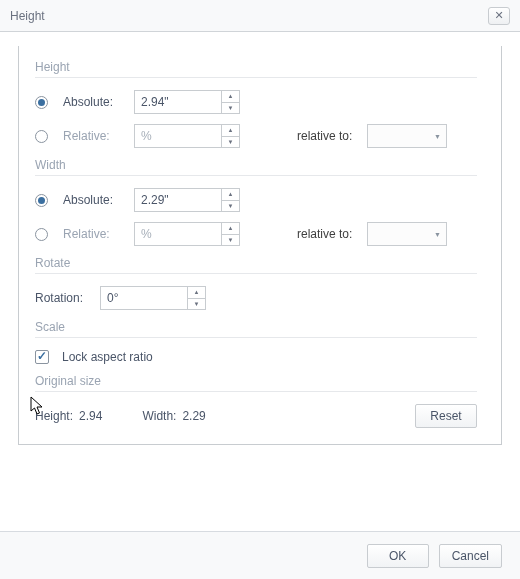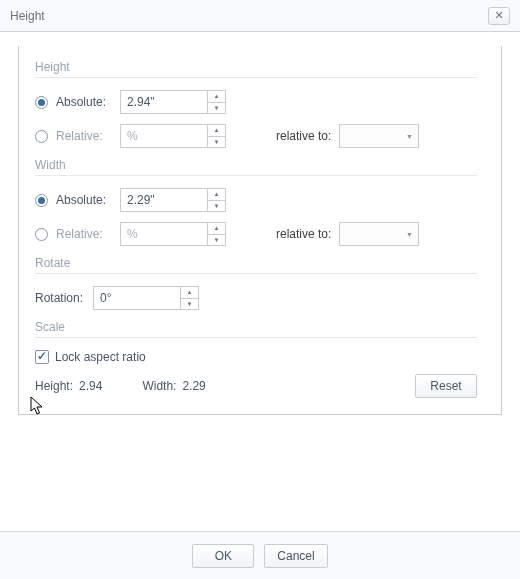--- a/index.html
+++ b/index.html
@@ -79,20 +79,21 @@
     border-bottom: 1px solid #e6e8eb;
     padding-bottom: 3px;
     margin-bottom: 12px;
     margin-top: 8px;
   }
   .section-title.first { margin-top: 0; }
   .row {
     display: flex;
     align-items: center;
     margin-bottom: 10px;
+    gap: 7px;
   }
   .radio {
     width: 13px;
     height: 13px;
     border: 1px solid #8a94a0;
     border-radius: 50%;
     margin-right: 8px;
     display: flex;
     align-items: center;
     justify-content: center;
@@ -206,21 +207,21 @@
     justify-content: center;
   }
   .footer {
     position: absolute;
     left: 0; right: 0; bottom: 0;
     height: 48px;
     border-top: 1px solid #d7dbe0;
     background: #f8f9fa;
     display: flex;
     align-items: center;
-    justify-content: center;
+    justify-content: flex-end;
     padding: 0 18px;
     gap: 10px;
   }
 </style>
 </head>
 <body>
 
 <div class="dialog">
 
   <div class="titlebar">
@@ -309,20 +310,21 @@
         </div>
       </div>
 
       <div class="section-title">Scale</div>
 
       <div class="row">
         <div class="checkbox checked"></div>
         <div>Lock aspect ratio</div>
       </div>
 
+      <div class="section-title">Original size</div>
 
       <div class="orig-row">
         <div class="orig-pair">
           <span class="lbl">Height:</span>
           <span class="v">2.94</span>
         </div>
         <div class="orig-pair">
           <span class="lbl">Width:</span>
           <span class="v">2.29</span>
         </div>

